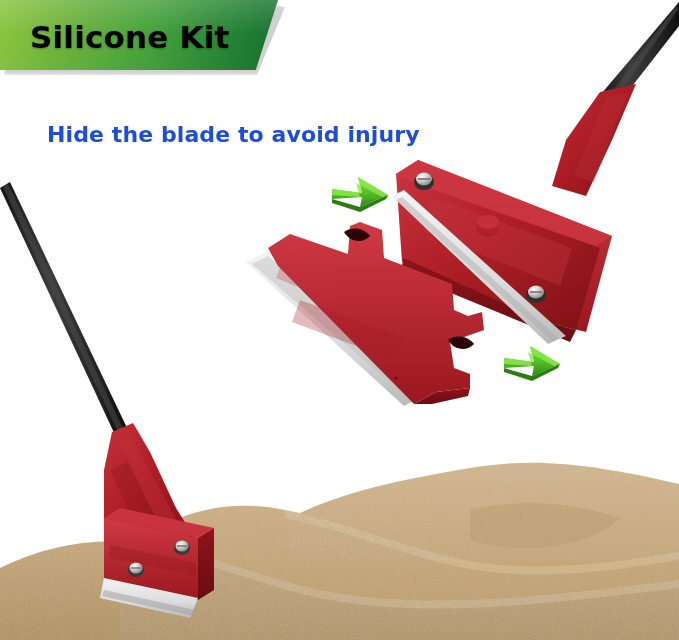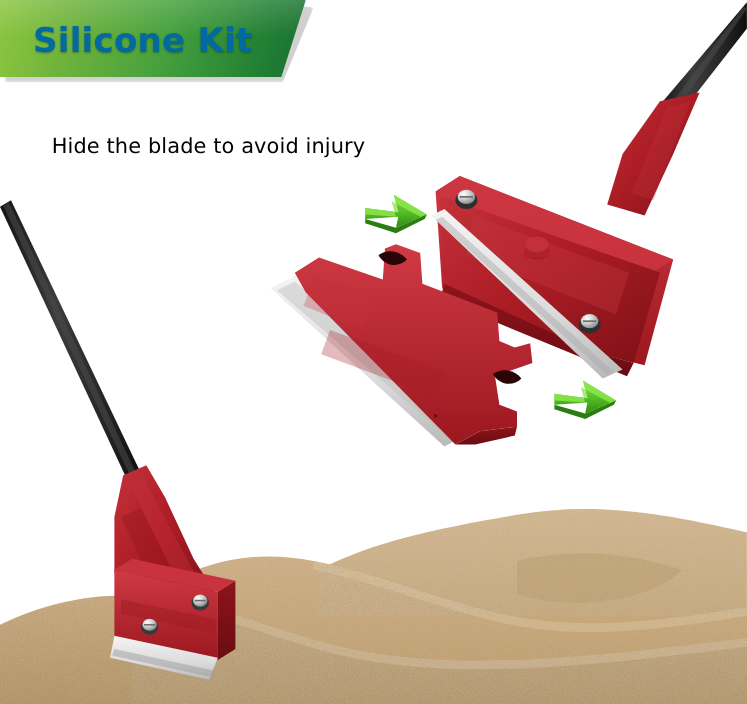--- a/index.html
+++ b/index.html
@@ -12,26 +12,26 @@
     background:rgba(120,120,120,.35);
     clip-path:polygon(0 0, 96% 0, 100% 3%, 90% 100%, 0 100%);
     filter:blur(2px);}
   .banner{position:absolute;left:0;top:0;width:278px;height:70px;
     background:linear-gradient(100deg,#8cc63f 0%,#6fb33c 22%,#44a03c 55%,#1f7c33 88%,#1a6f2e 100%);
     clip-path:polygon(0 0, 100% 0, 92% 100%, 0 100%);}
   .banner-gloss{position:absolute;left:0;top:0;width:278px;height:34px;
     background:linear-gradient(180deg,rgba(255,255,255,.16),rgba(255,255,255,0));
     clip-path:polygon(0 0, 100% 0, 96% 100%, 0 100%);pointer-events:none;}
   .banner-title{position:absolute;left:30px;top:14px;width:230px;height:46px;
-    line-height:46px;color:#0369a1;font-size:31px;font-weight:bold;
+    line-height:46px;color:#000000;font-size:31px;font-weight:bold;
     letter-spacing:.2px;white-space:nowrap;
     text-shadow:0 1px 2px rgba(0,0,0,.28);}
 
   
-  .caption{position:absolute;color:#000000;font-size:19px;font-weight:400;
+  .caption{position:absolute;color:#1d4ed8;font-size:22px;font-weight:700;
     letter-spacing:.1px;white-space:nowrap;}
   #cap-top{left:47px;top:122px;}
   #cap-bottom{left:162px;top:434px;}
 
   
   .sand{position:absolute;left:0;bottom:0;width:679px;height:200px;}
   .sand svg{display:block;width:679px;height:200px;}
 
   
   .tool-layer{position:absolute;left:0;top:0;width:679px;height:640px;}

